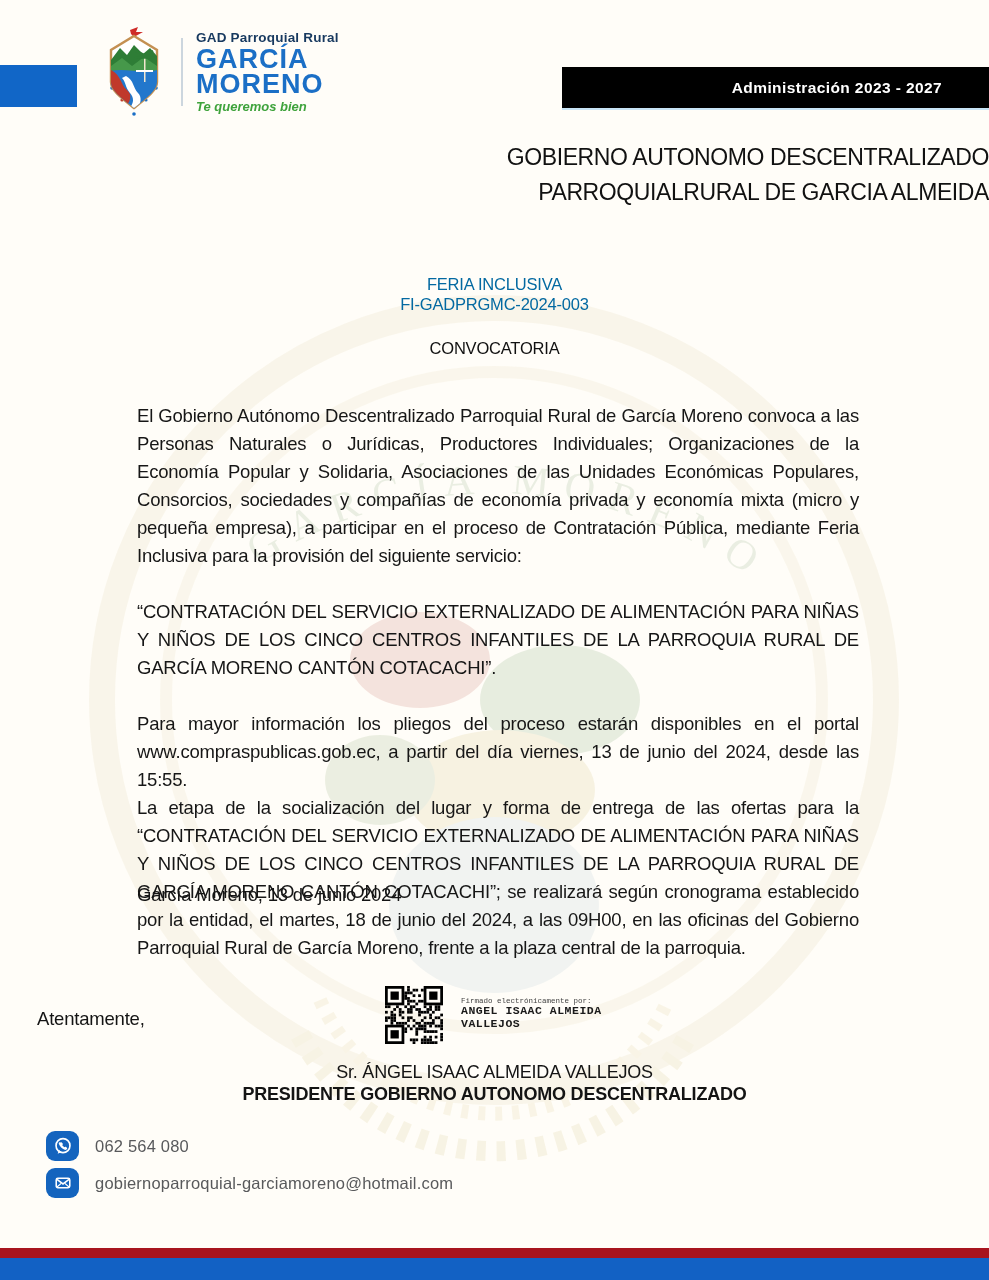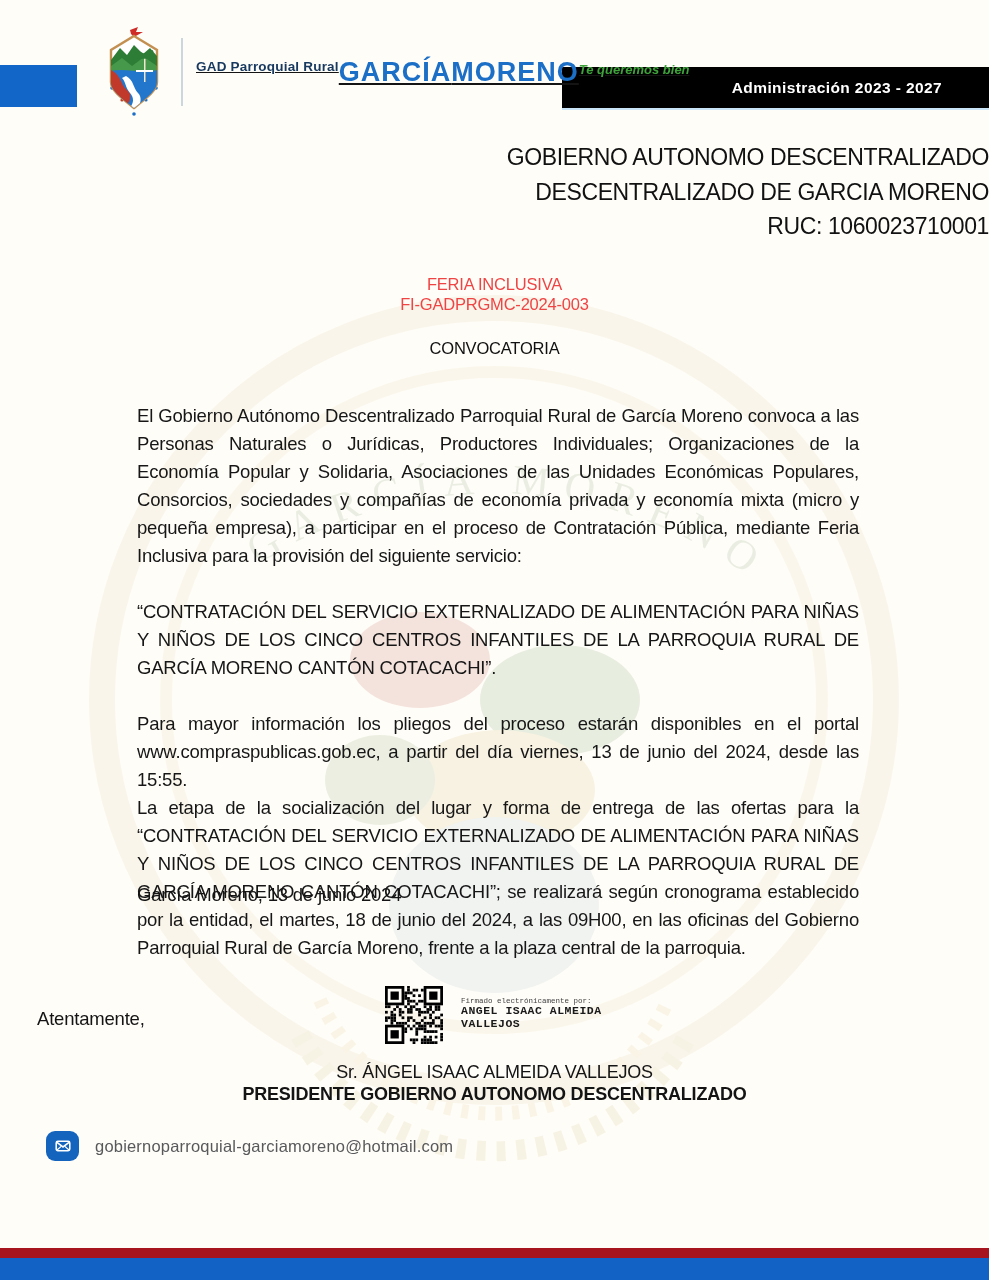--- a/index.html
+++ b/index.html
@@ -12,29 +12,29 @@
   .bar-left{position:absolute;left:0;top:65px;width:77px;height:42px;background:#1166C7;}
   .bar-right{
     position:absolute;left:562px;top:67px;width:427px;height:41px;background:#000000;
     border-bottom:2px solid #c8e4f6;display:flex;align-items:center;justify-content:flex-end;
   }
   .bar-right span{
     color:#fff;font-weight:bold;font-size:15.5px;letter-spacing:.4px;padding-right:47px;
   }
   .logo{position:absolute;left:100px;top:26px;display:flex;align-items:center;gap:13px;}
   .logo-divider{width:2px;height:68px;background:#ccd6de;}
-  .logo-text{display:flex;flex-direction:row;line-height:1;text-decoration:underline;}
+  .logo-text{display:flex;flex-direction:column;line-height:1;}
   .brand-top{font-size:13.5px;font-weight:bold;color:#17395f;letter-spacing:.2px;margin-bottom:3px;}
   .brand-main{font-size:27px;font-weight:bold;color:#1b6fc6;letter-spacing:1px;line-height:25px;}
   .tagline{font-size:13px;font-weight:bold;font-style:italic;color:#3fa33c;margin-top:3px;}
   
   .doc-title{position:absolute;top:140px;left:0;width:100%;text-align:right;
     font-size:23px;line-height:34.5px;letter-spacing:-.4px;color:#111;}
   .doc-process{position:absolute;top:274px;left:0;width:100%;text-align:center;
-    font-size:16.5px;line-height:20px;letter-spacing:-.2px;color:#ef4444;}
+    font-size:16.5px;line-height:20px;letter-spacing:-.2px;color:#0369a1;}
   .doc-section{position:absolute;top:339px;left:0;width:100%;text-align:center;
     font-size:16.5px;letter-spacing:-.2px;color:#111;}
   
   .doc-body{position:absolute;top:402px;left:137px;width:722px;
     font-size:18.5px;line-height:28px;letter-spacing:-.2px;text-align:justify;color:#161616;}
   .doc-body p{margin:0 0 28px 0;}
   .doc-body p.no-gap{margin-bottom:0;}
   .date-line{position:absolute;top:884px;left:137px;font-size:18.5px;letter-spacing:-.2px;}
   .closing{position:absolute;top:1008px;left:0;width:100%;text-align:left;font-size:18.5px;letter-spacing:-.2px;margin-left:37px;}
   
@@ -117,22 +117,21 @@
     <div class="logo-text">
       <span class="brand-top">GAD Parroquial Rural</span>
       <span class="brand-main">GARCÍA</span>
       <span class="brand-main">MORENO</span>
       <span class="tagline">Te queremos bien</span>
     </div>
   </div>
 
   <div class="doc-title">
     <div>GOBIERNO AUTONOMO DESCENTRALIZADO</div>
-    <div>DESCENTRALIZADO DE GARCIA MORENO</div>
-    <div>RUC: 1060023710001</div>
+    <div>PARROQUIALRURAL DE GARCIA ALMEIDA</div>
   </div>
 
   <div class="doc-process">
     <div>FERIA INCLUSIVA</div>
     <div>FI-GADPRGMC-2024-003</div>
   </div>
 
   <div class="doc-section">CONVOCATORIA</div>
 
   <div class="doc-body">
@@ -297,20 +296,30 @@
 
   <div class="sig-block">
     <div class="sig-name">Sr. ÁNGEL ISAAC ALMEIDA VALLEJOS</div>
     <div class="sig-title">PRESIDENTE GOBIERNO AUTONOMO DESCENTRALIZADO</div>
   </div>
 
   <div class="contacts">
     <div class="contact-row">
       <span class="contact-icon">
         <svg width="22" height="22" viewBox="0 0 24 24">
+          <circle cx="12" cy="11.6" r="7.6" fill="none" stroke="#fff" stroke-width="1.8"></circle>
+          <path d="M6.2,20.5 L7.6,16.4 L10.3,18.6 Z" fill="#fff"></path>
+          <path d="M9.3,8.3c.4-.4 1-.4 1.3 0l1 1c.4.4.4.9 0 1.3l-.4.4c.5.9 1.5 1.9 2.4 2.4l.4-.4c.4-.4.9-.4 1.3 0l1 1c.4.4.4.9 0 1.3l-.5.5c-.5.5-1.3.7-2 .4-1.4-.5-2.7-1.4-3.8-2.5-1.1-1.1-2-2.4-2.5-3.8-.3-.7-.1-1.5.4-2z" fill="#fff"></path>
+        </svg>
+      </span>
+      <span class="contact-text">062 564 080</span>
+    </div>
+    <div class="contact-row">
+      <span class="contact-icon">
+        <svg width="22" height="22" viewBox="0 0 24 24">
           <rect x="4.6" y="6.8" width="14.8" height="10.4" rx="1.8" fill="none" stroke="#fff" stroke-width="1.7"></rect>
           <path d="M5.4 8l6.6 5 6.6-5" fill="none" stroke="#fff" stroke-width="1.7"></path>
           <path d="M5.4 16.4l4.6-4 M18.6 16.4l-4.6-4" fill="none" stroke="#fff" stroke-width="1.4"></path>
         </svg>
       </span>
       <span class="contact-text">gobiernoparroquial-garciamoreno@hotmail.com</span>
     </div>
   </div>
 
   <div class="stripe-red"></div>

